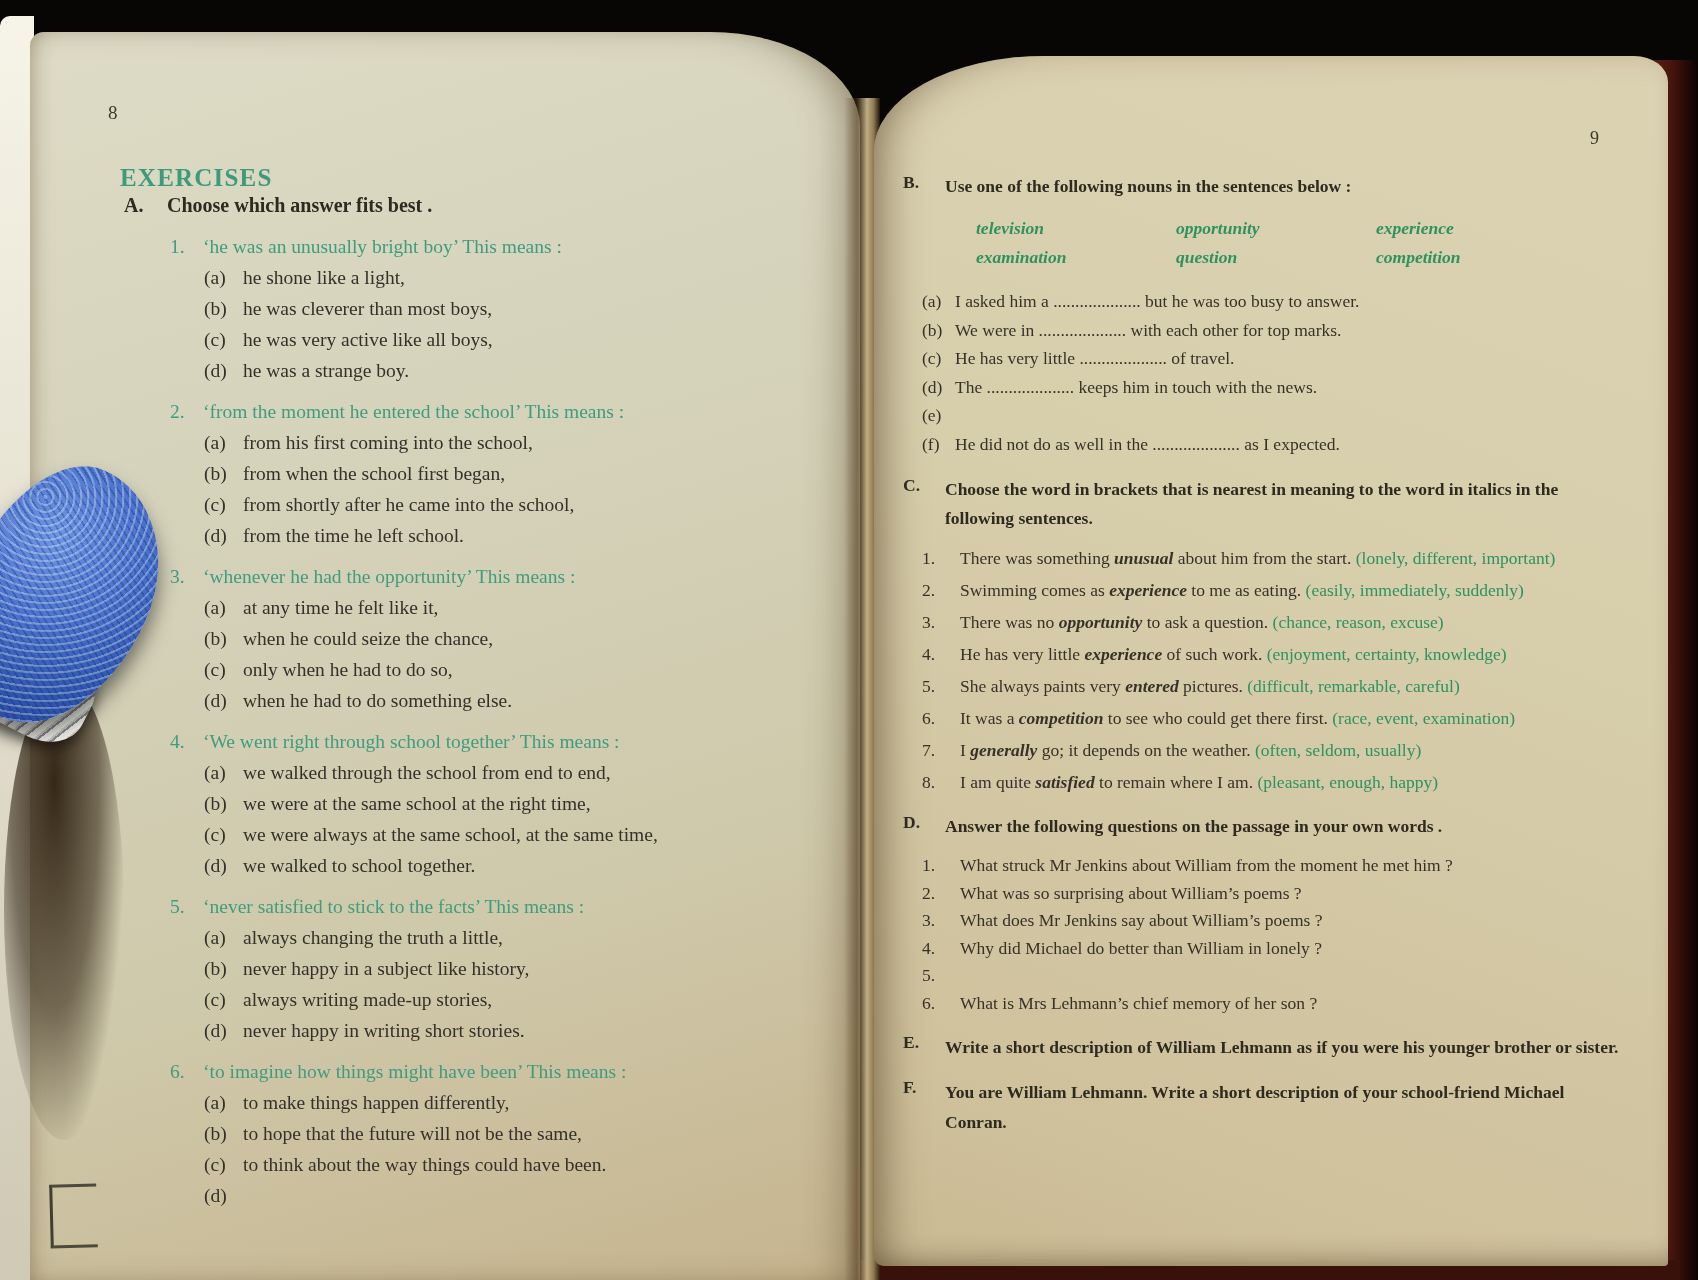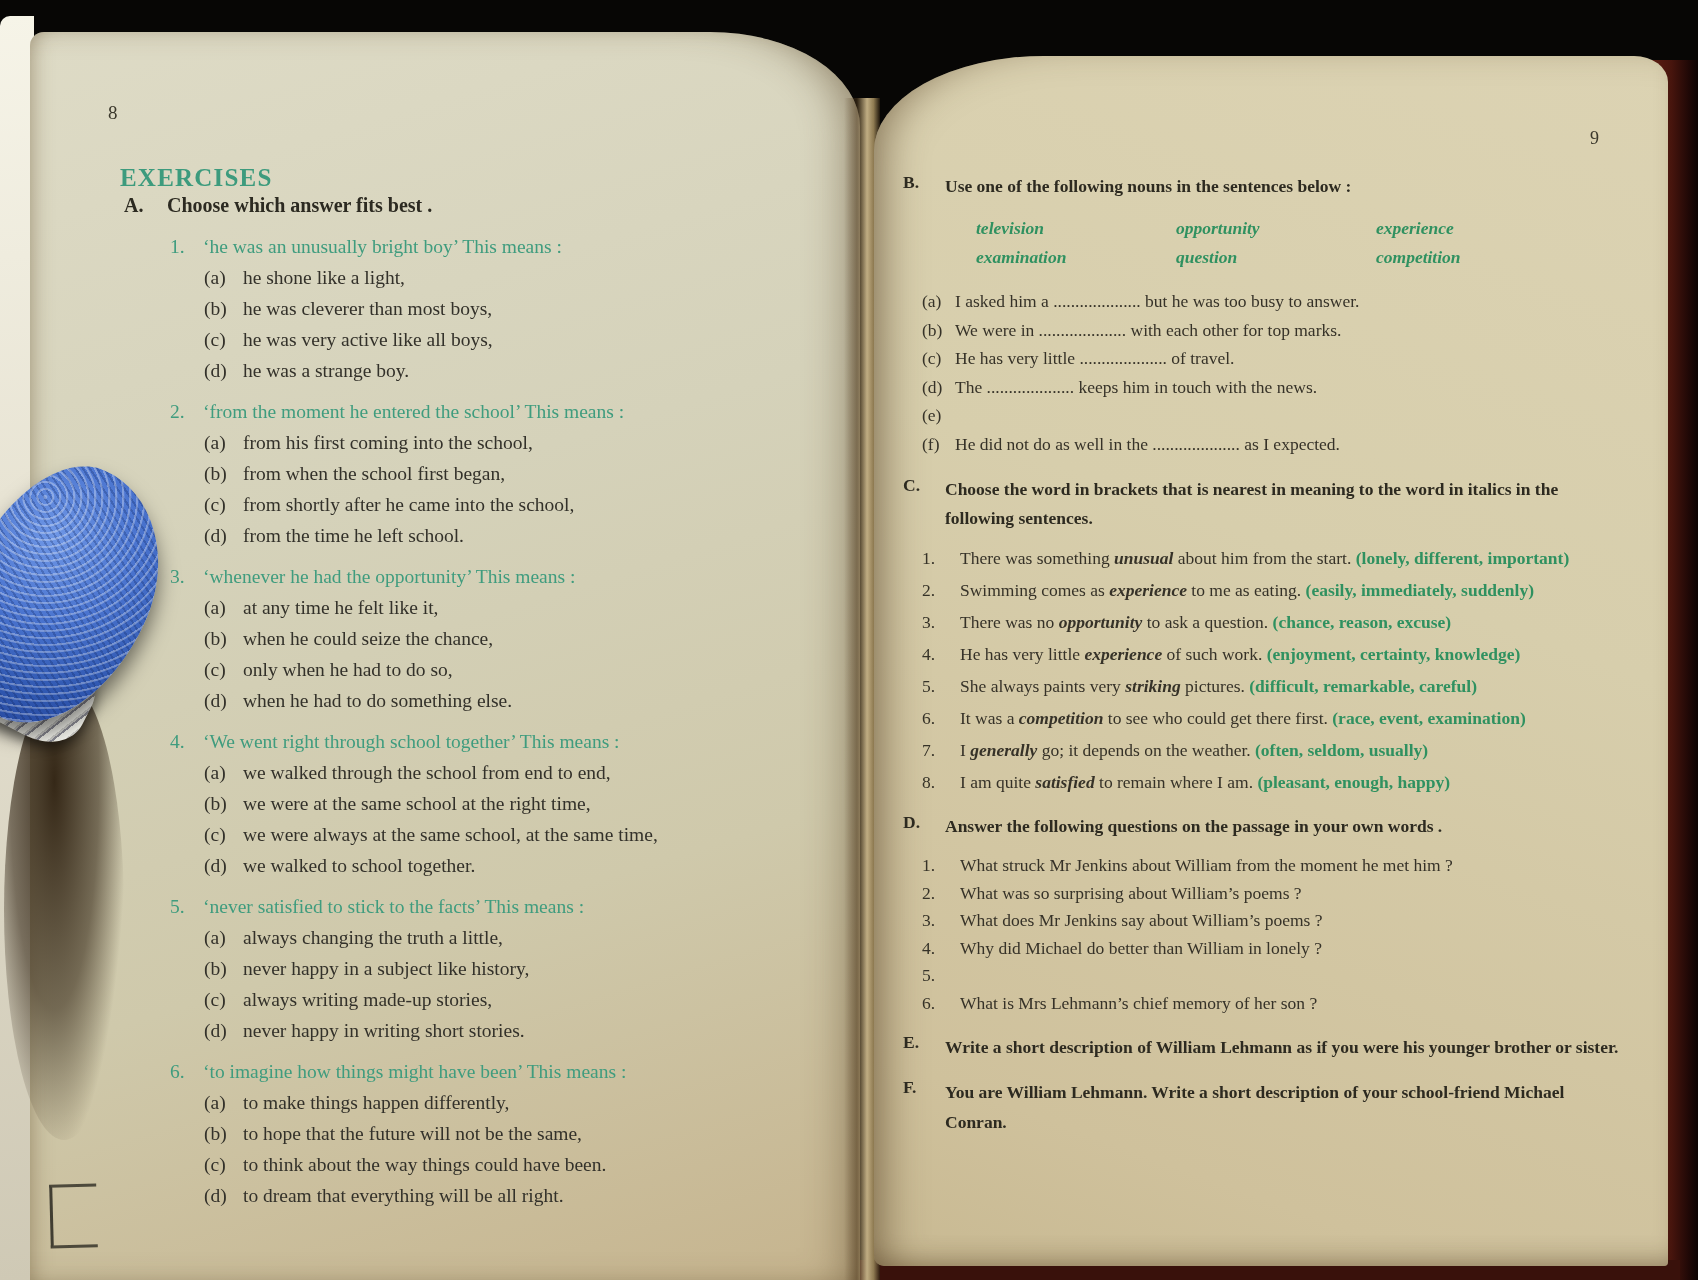--- a/index.html
+++ b/index.html
@@ -67,21 +67,21 @@
     line-height:29px;font-style:italic;font-weight:bold;color:#2f9160;}
   .b-items{margin-top:15px;}
   .b-item{display:flex;margin-left:19px;line-height:28.5px;}
   .b-item .lab{width:33px;}
   .c-sec{margin-top:17px;}
   .c-items{margin-top:11px;}
   .c-item{display:flex;margin-left:19px;margin-bottom:3px;}
   .c-item .num{width:38px;line-height:29px;}
   .c-item .txt{width:662px;line-height:29px;text-align:justify;}
   .c-item .it{font-style:italic;font-weight:bold;}
-  .green{color:#2f9160;font-weight:bold;}
+  .green{color:#2f9160;}
   .d-sec{margin-top:15px;}
   .d-items{margin-top:11px;}
   .d-item{display:flex;margin-left:19px;line-height:27.5px;}
   .d-item .num{width:38px;}
   .ef-sec{margin-top:15px;}
   .ef-sec .sec-head{line-height:30px;}
 </style>
 </head>
 <body>
 
@@ -221,21 +221,20 @@
           <div class="opt-row">
             <span class="opt-label">(b)</span>
             <span>to hope that the future will not be the same,</span>
           </div>
           <div class="opt-row">
             <span class="opt-label">(c)</span>
             <span>to think about the way things could have been.</span>
           </div>
           <div class="opt-row">
             <span class="opt-label">(d)</span>
-            <span>to dream that everything will be all right.</span>
           </div>
         </div>
       </div>
     <div class="pencil-bracket"></div>
   </div>
 
   <div class="gutter"></div>
 
   <div class="page-right">
     <div class="rp-num">9</div>
@@ -295,21 +294,21 @@
           <div class="c-item">
             <span class="num">3.</span>
             <span class="txt"><span>There was no </span><span class="it">opportunity</span><span> to ask a question. </span><span class="green">(chance, reason, excuse)</span></span>
           </div>
           <div class="c-item">
             <span class="num">4.</span>
             <span class="txt"><span>He has very little </span><span class="it">experience</span><span> of such work. </span><span class="green">(enjoyment, certainty, knowledge)</span></span>
           </div>
           <div class="c-item">
             <span class="num">5.</span>
-            <span class="txt"><span>She always paints very </span><span class="it">striking</span><span> pictures. </span><span class="green">(difficult, remarkable, careful)</span></span>
+            <span class="txt"><span>She always paints very </span><span class="it">entered</span><span> pictures. </span><span class="green">(difficult, remarkable, careful)</span></span>
           </div>
           <div class="c-item">
             <span class="num">6.</span>
             <span class="txt"><span>It was a </span><span class="it">competition</span><span> to see who could get there first. </span><span class="green">(race, event, examination)</span></span>
           </div>
           <div class="c-item">
             <span class="num">7.</span>
             <span class="txt"><span>I </span><span class="it">generally</span><span> go; it depends on the weather. </span><span class="green">(often, seldom, usually)</span></span>
           </div>
           <div class="c-item">

